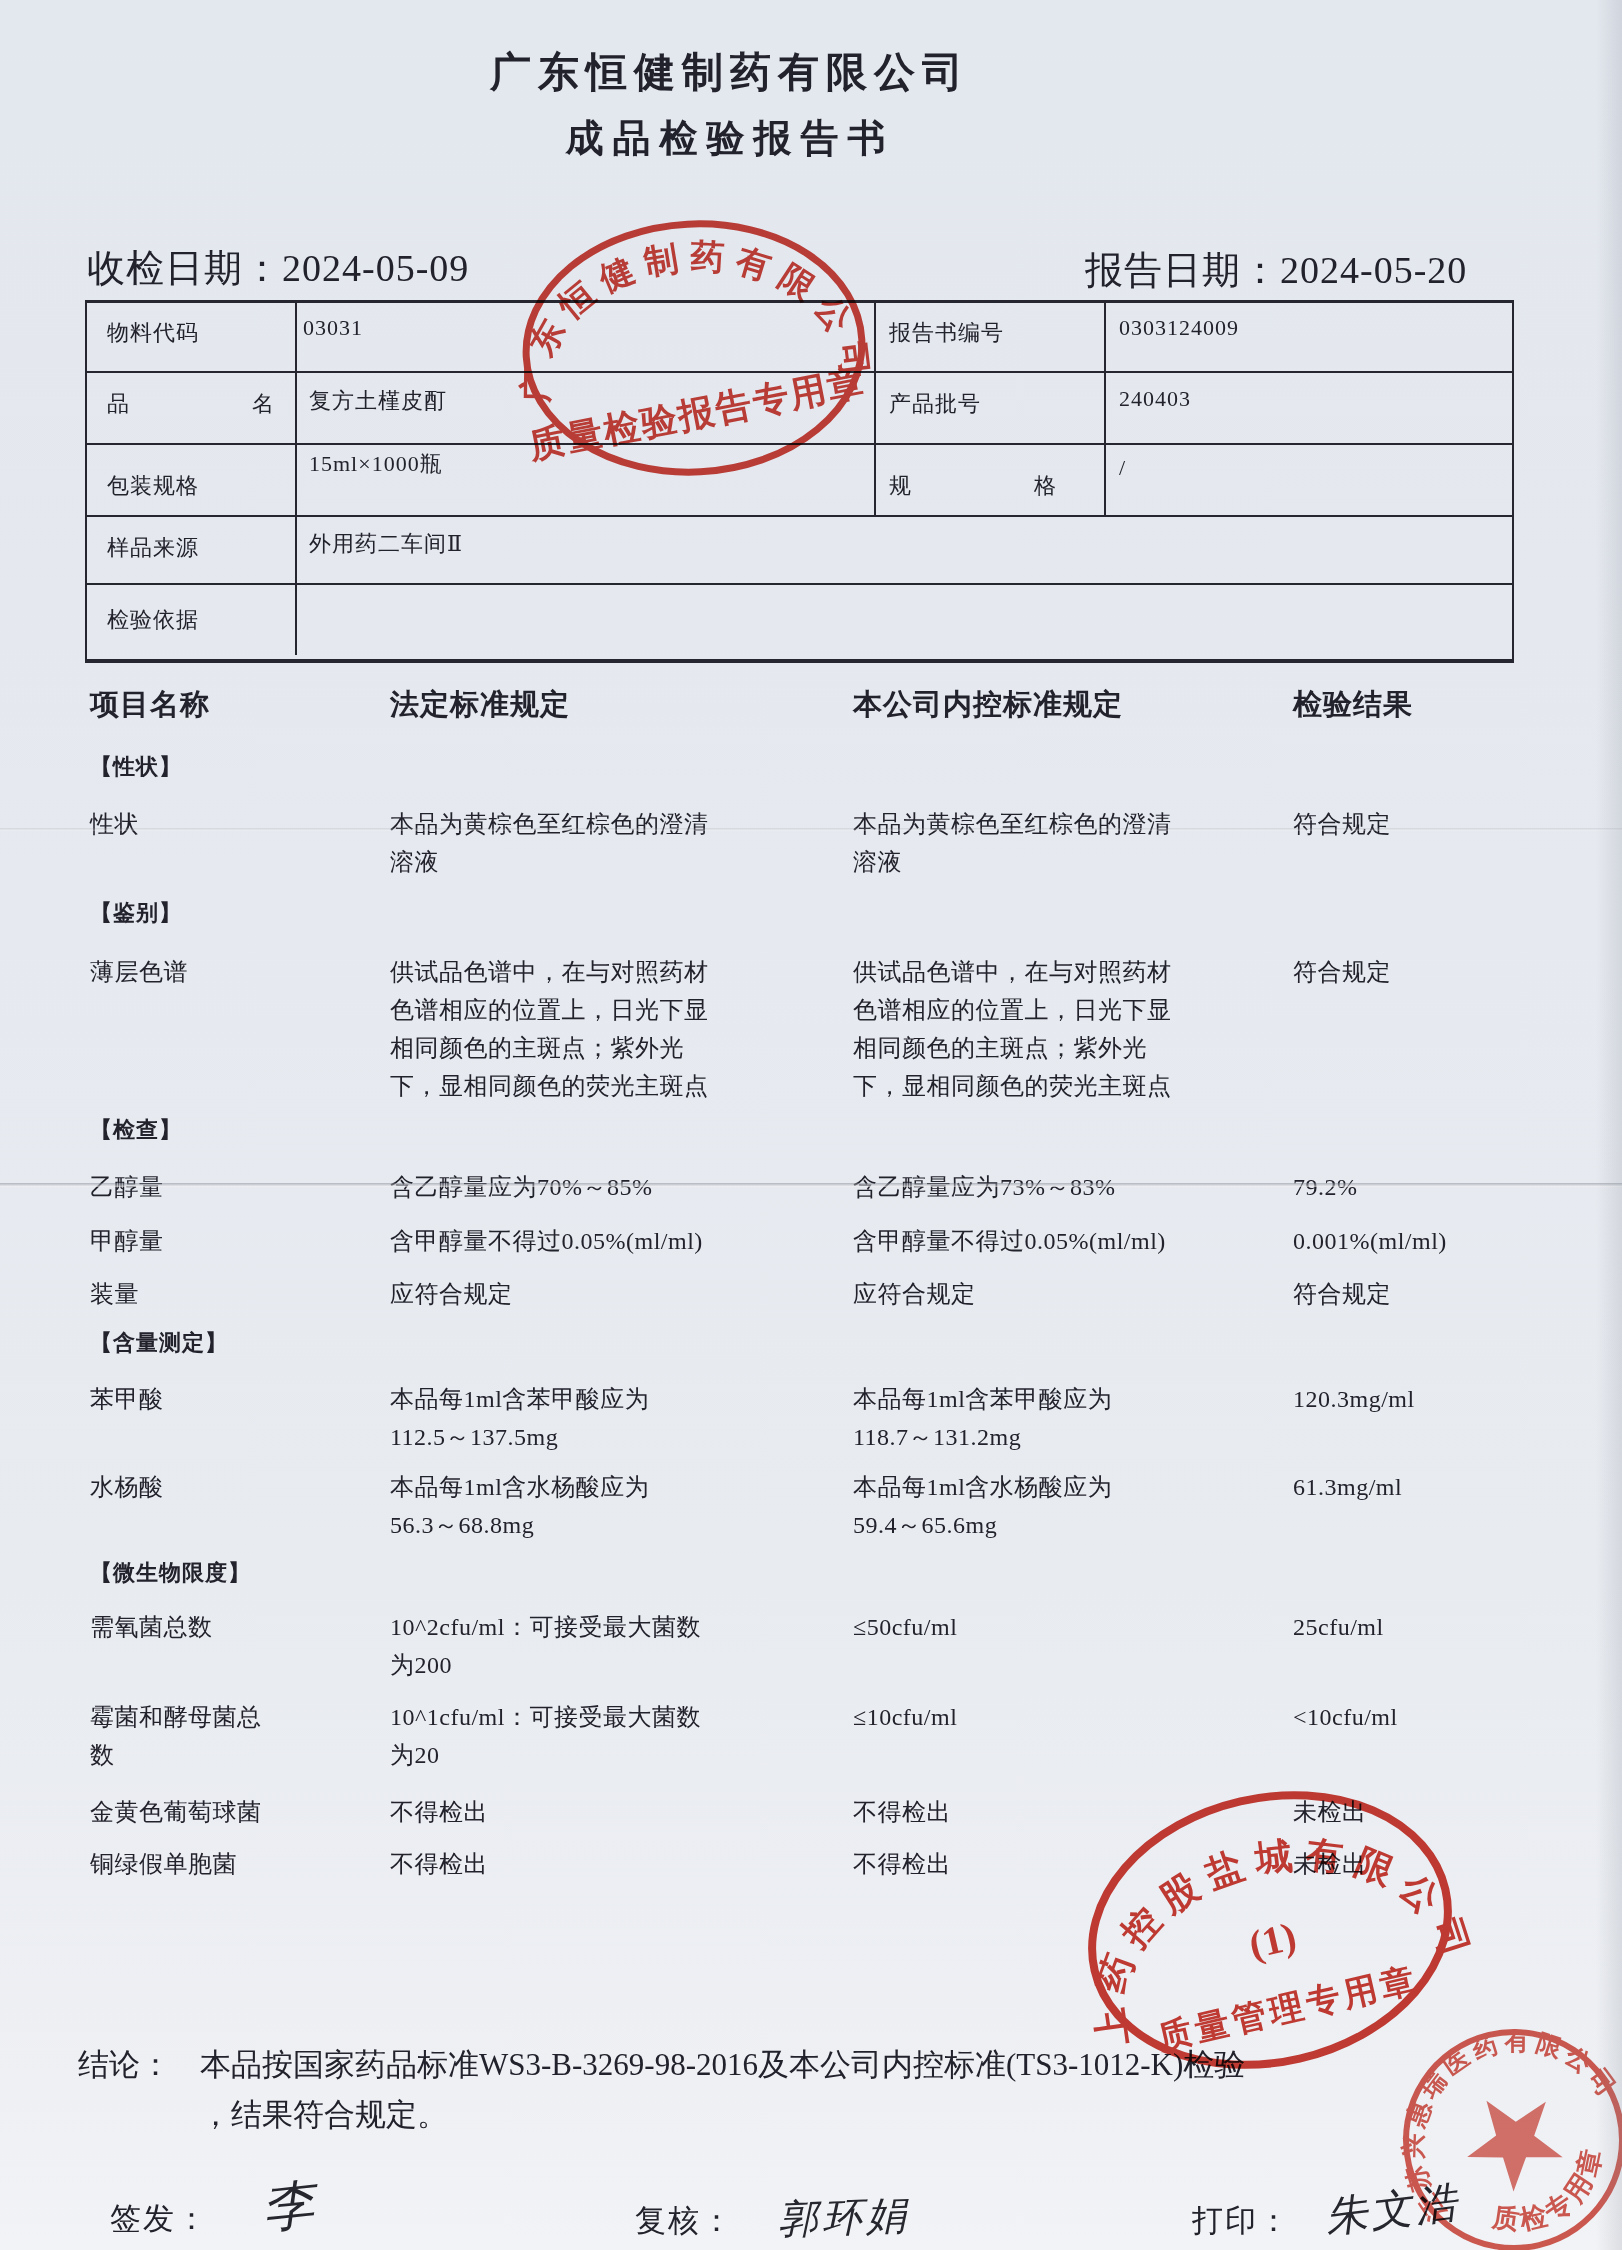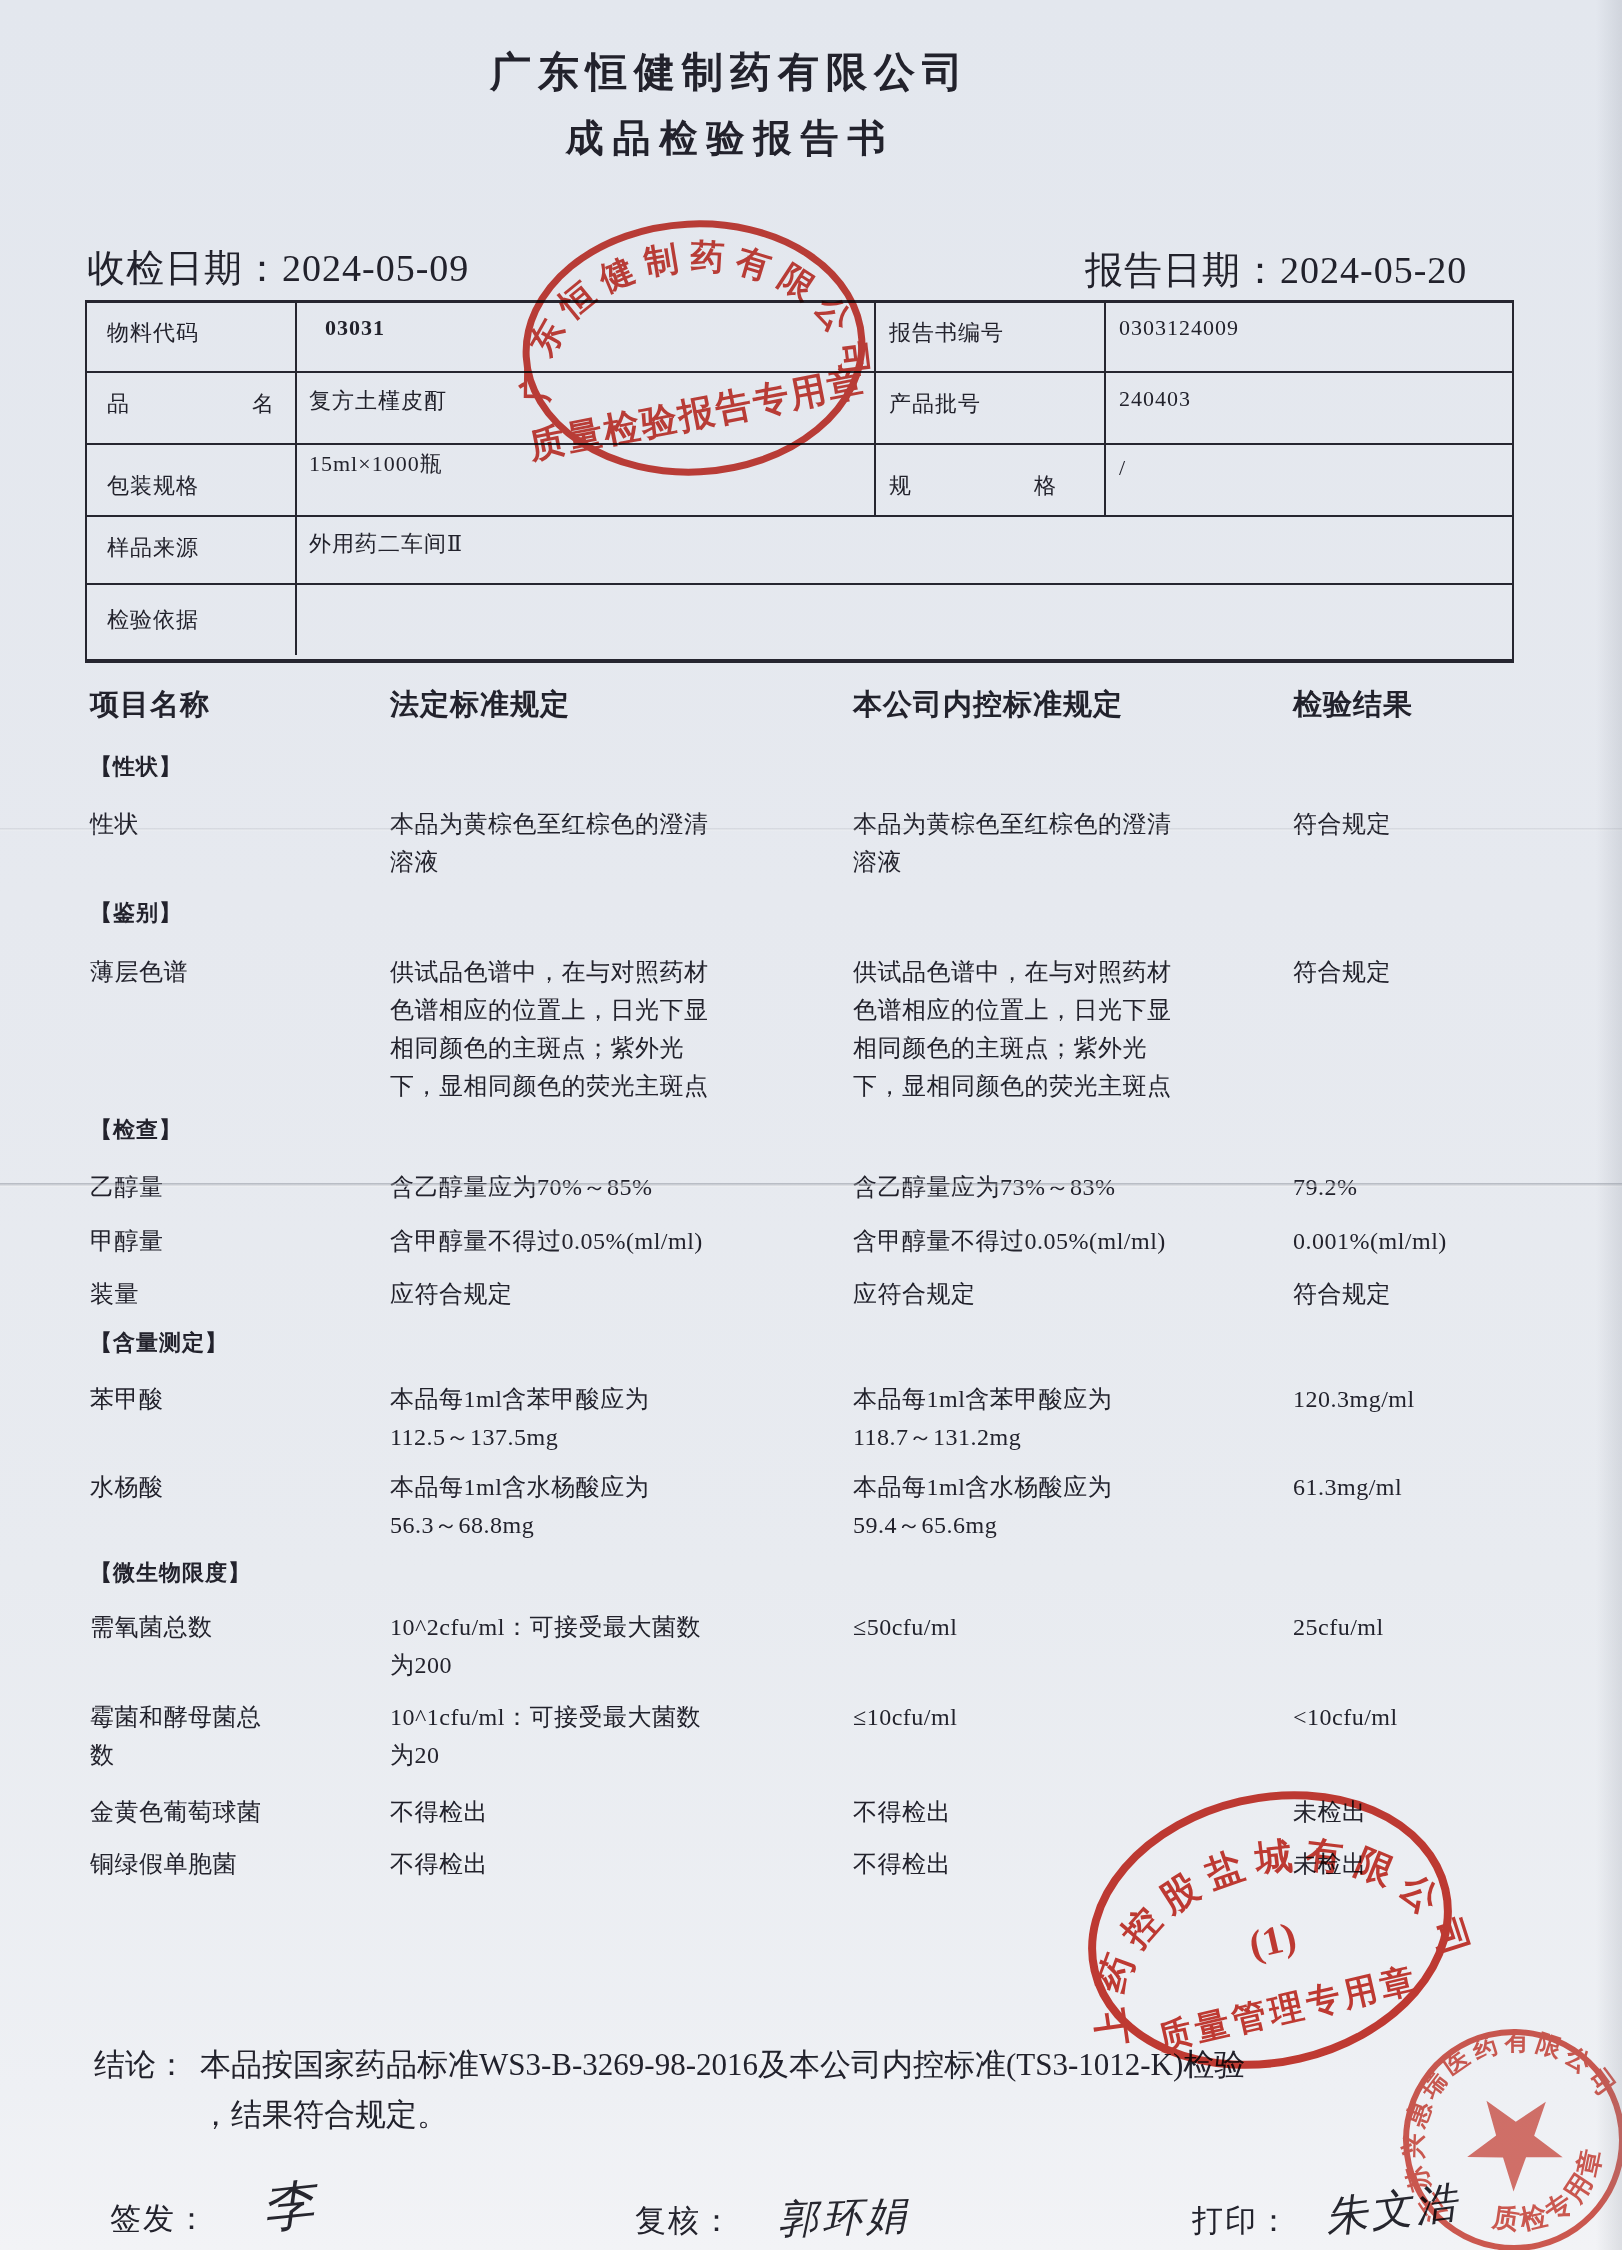--- a/index.html
+++ b/index.html
@@ -63,21 +63,21 @@
   <div class="info-table">
     <div class="vline" style="left:208px;top:0;height:352px;"></div>
     <div class="vline" style="left:787px;top:0;height:212px;"></div>
     <div class="vline" style="left:1017px;top:0;height:212px;"></div>
     <div class="hline" style="top:68px;"></div>
     <div class="hline" style="top:140px;"></div>
     <div class="hline" style="top:212px;"></div>
     <div class="hline" style="top:280px;"></div>
 
     <div class="cell" style="left:20px;top:15px;">物料代码</div>
-    <div class="cell" style="left:238px;top:12px;font-weight:bold;">03031</div>
+    <div class="cell" style="left:216px;top:12px;">03031</div>
     <div class="cell" style="left:802px;top:15px;">报告书编号</div>
     <div class="cell" style="left:1032px;top:12px;">0303124009</div>
 
     <div class="cell spread" style="left:20px;top:86px;">品名</div>
     <div class="cell" style="left:222px;top:83px;">复方土槿皮酊</div>
     <div class="cell" style="left:802px;top:86px;">产品批号</div>
     <div class="cell" style="left:1032px;top:83px;">240403</div>
 
     <div class="cell" style="left:20px;top:168px;">包装规格</div>
     <div class="cell" style="left:222px;top:146px;">15ml×1000瓶</div>
@@ -192,21 +192,21 @@
     <div class="c c4">未检出</div>
   </div>
 
   <div class="rrow" style="top:1845px;">
     <div class="c c1">铜绿假单胞菌</div>
     <div class="c c2">不得检出</div>
     <div class="c c3">不得检出</div>
     <div class="c c4">未检出</div>
   </div>
 
-  <div class="abs concl" style="left:94px;top:2040px;font-family:Liberation Serif, serif;">结论：</div>
+  <div class="abs concl" style="left:78px;top:2040px;font-family:Liberation Serif, serif;">结论：</div>
   <div class="abs concl" style="left:200px;top:2040px;width:1250px;">
     <span>本品按国家药品标准WS3-B-3269-98-2016及本公司内控标准(TS3-1012-K)检验</span><br>
     <span>，结果符合规定。</span>
   </div>
 
   <div class="abs sig-label" style="left:110px;top:2198px;">签发：</div>
   <div class="abs hand" style="left:262px;top:2172px;font-size:52px;transform:rotate(-6deg);">李</div>
   <div class="abs sig-label" style="left:635px;top:2200px;">复核：</div>
   <div class="abs hand" style="left:778px;top:2190px;font-size:40px;letter-spacing:4px;transform:rotate(-2deg);">郭环娟</div>
   <div class="abs sig-label" style="left:1192px;top:2200px;">打印：</div>

